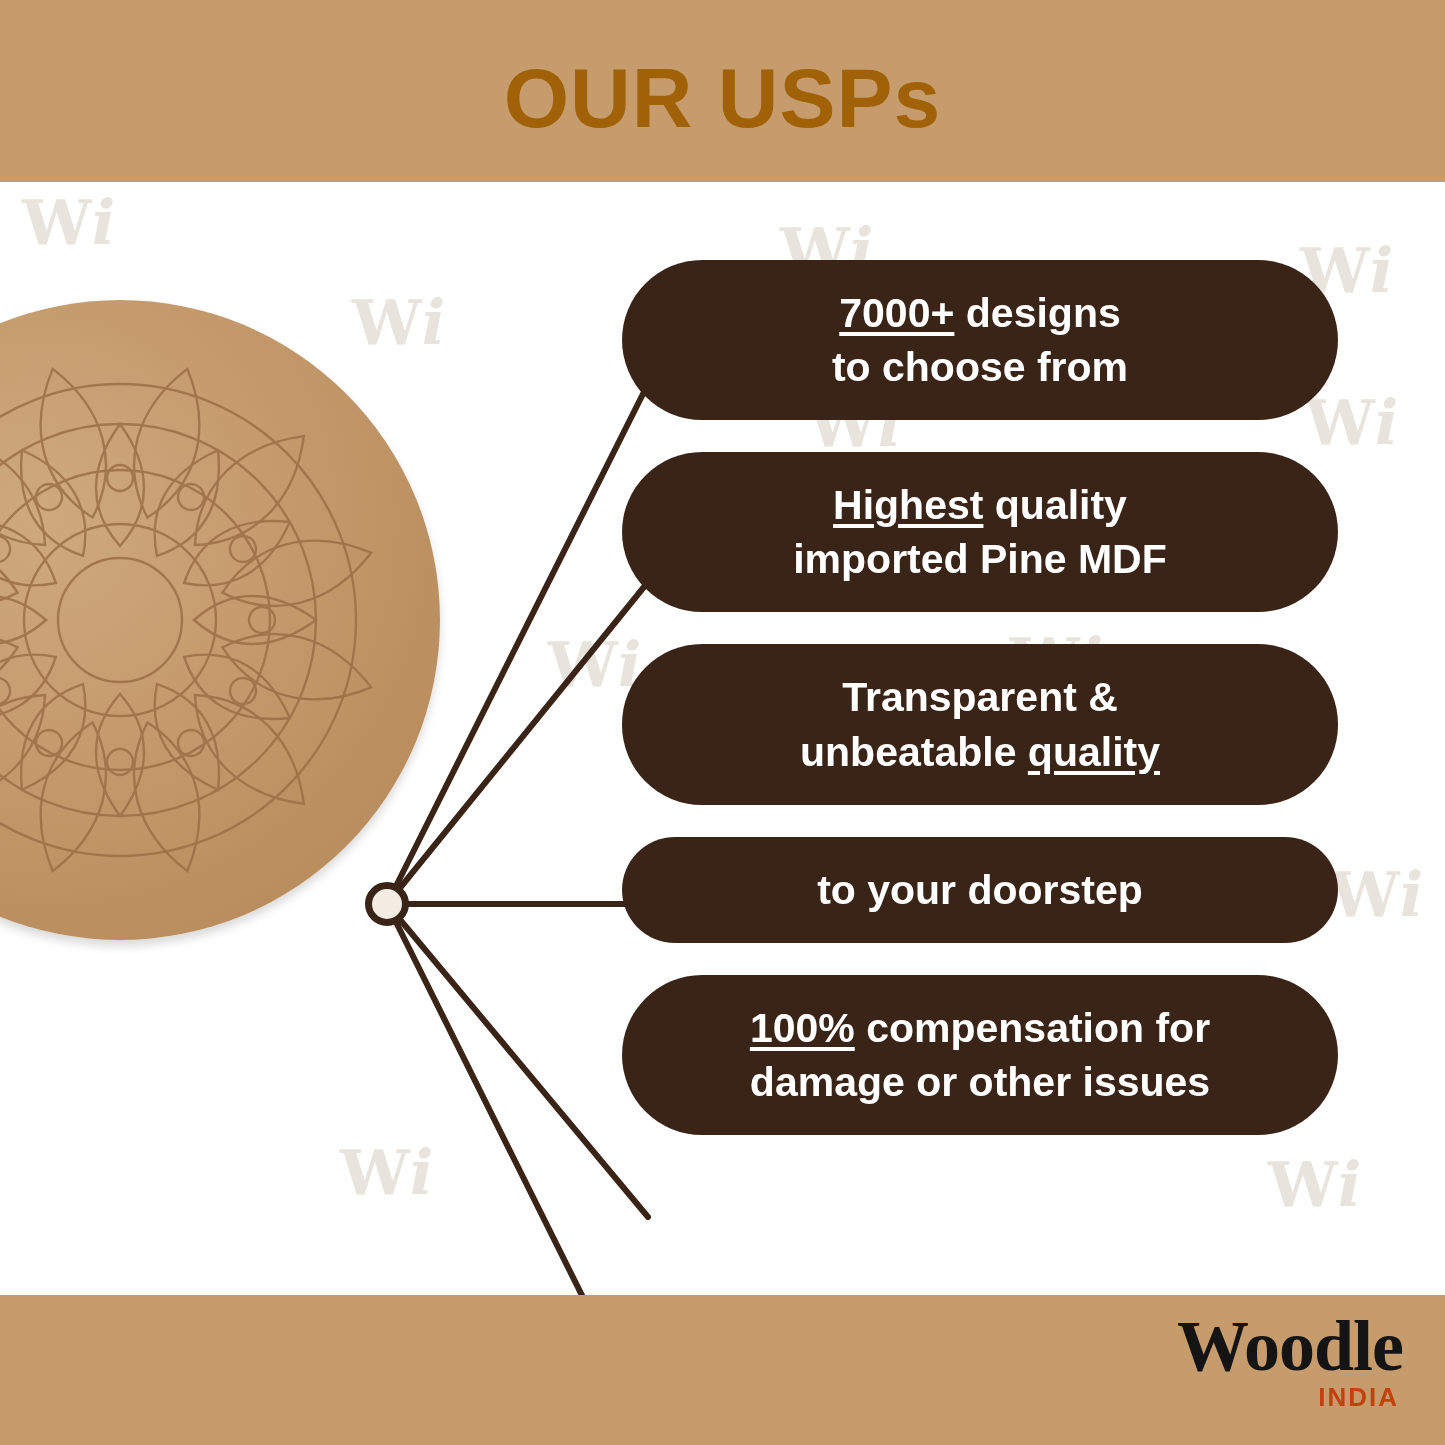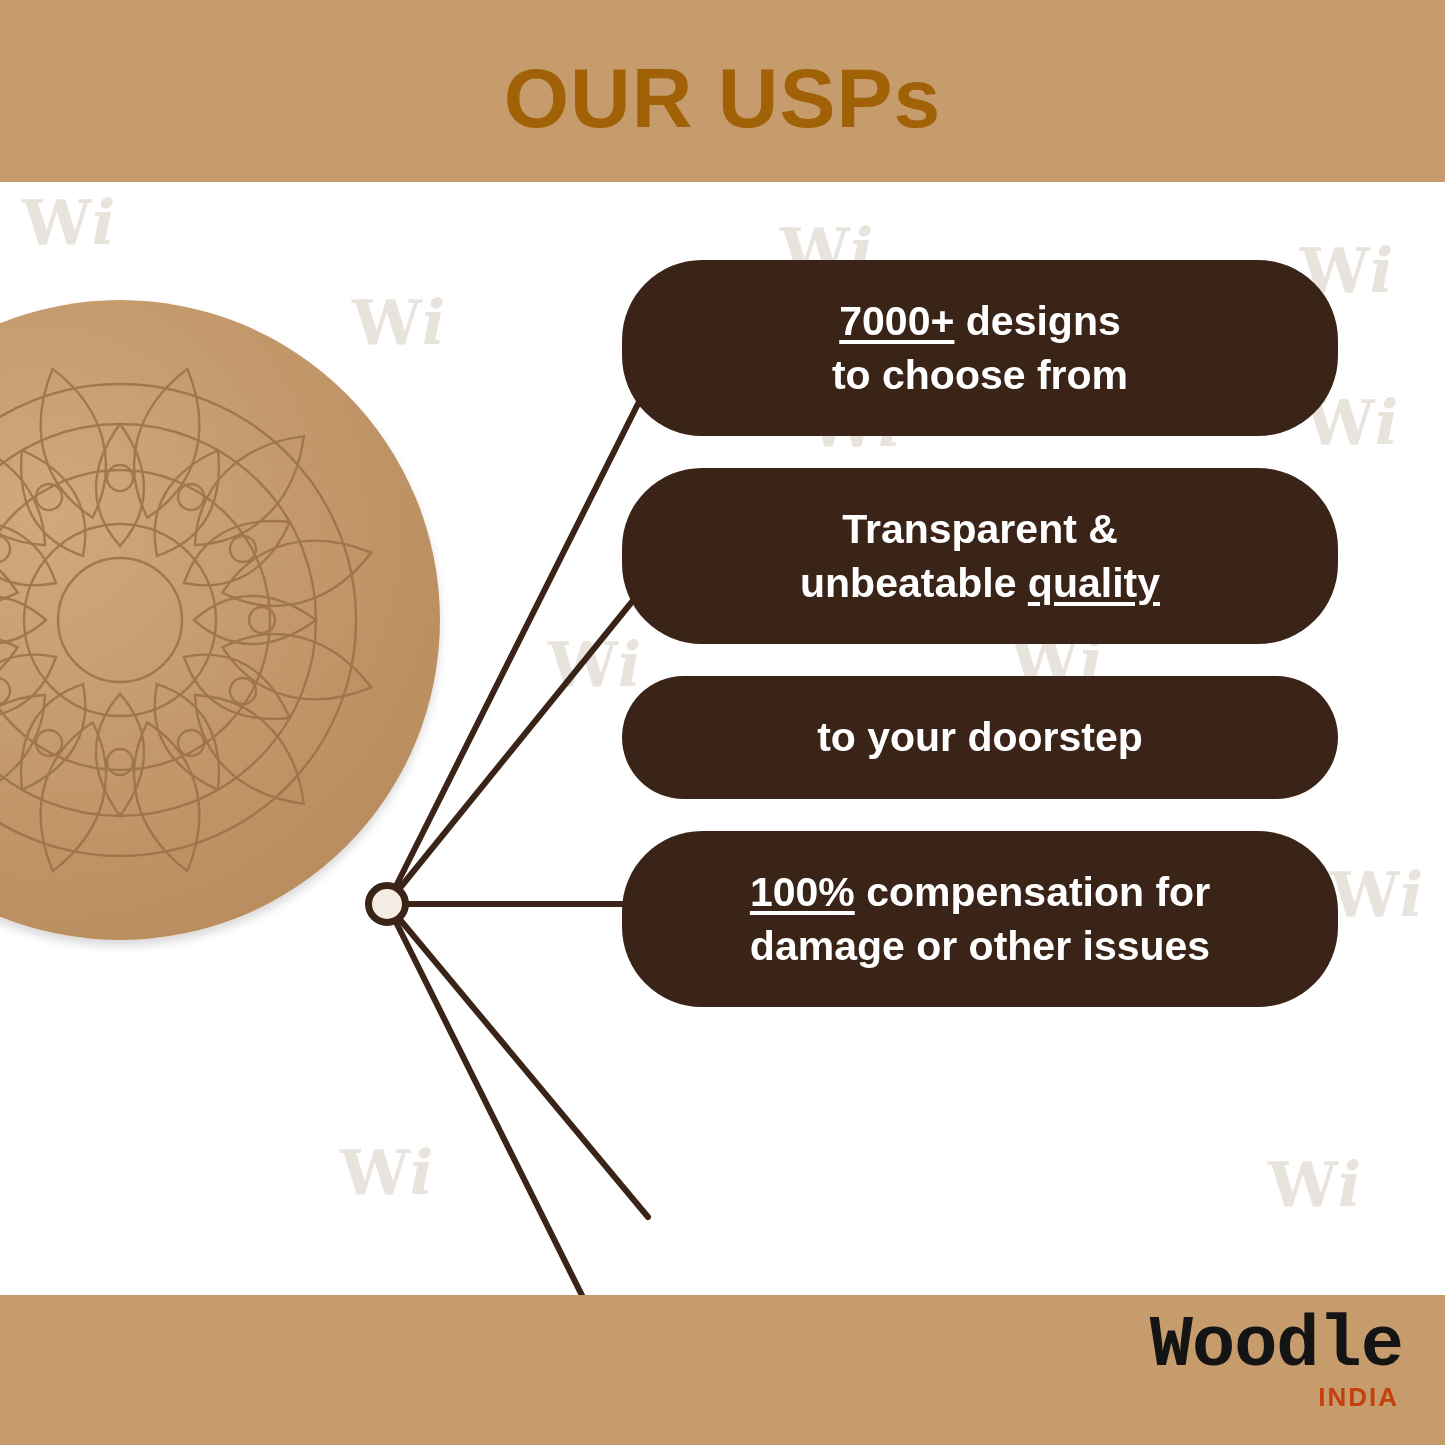--- a/index.html
+++ b/index.html
@@ -48,21 +48,21 @@
     height: 150px;
     background: #c69c6d;
   }
   .brand {
     position: absolute;
     right: 42px;
     top: 1312px;
     text-align: right;
   }
   .brand-main {
-    font-family: Liberation Mono, monospace;
+    font-family: Liberation Serif, serif;
     font-size: 72px;
     font-weight: bold;
     color: #141414;
     line-height: 0.95;
     letter-spacing: -1px;
   }
   .brand-sub {
     font-family: "Liberation Sans", sans-serif;
     font-size: 26px;
     font-weight: bold;
@@ -142,21 +142,21 @@
     z-index: 3;
   }
   .pill {
     background: #3a2418;
     border-radius: 80px;
     color: #ffffff;
     text-align: center;
     font-size: 41px;
     font-weight: bold;
     line-height: 1.32;
-    padding: 34px 28px;
+    padding: 26px 28px;
     margin-bottom: 32px;
     box-sizing: border-box;
   }
   .pill .u {
     text-decoration: underline;
     text-underline-offset: 5px;
   }
   .pill-line { display: block; white-space: nowrap; }
 </style>
 </head>
@@ -249,20 +249,24 @@
 
     <div class="hub"></div>
 
     <div class="pills">
 
       <div class="pill">
         <span class="pill-line"><span class="u">7000+</span><span> designs</span></span>
         <span class="pill-line">to choose from</span>
       </div>
 
+      <div class="pill">
+        <span class="pill-line"><span class="u">Highest</span><span> quality</span></span>
+        <span class="pill-line">imported Pine MDF</span>
+      </div>
 
       <div class="pill">
         <span class="pill-line">Transparent &amp;</span>
         <span class="pill-line"><span>unbeatable </span><span class="u">quality</span></span>
       </div>
 
       <div class="pill">
         <span class="pill-line">to your doorstep</span>
       </div>
 

